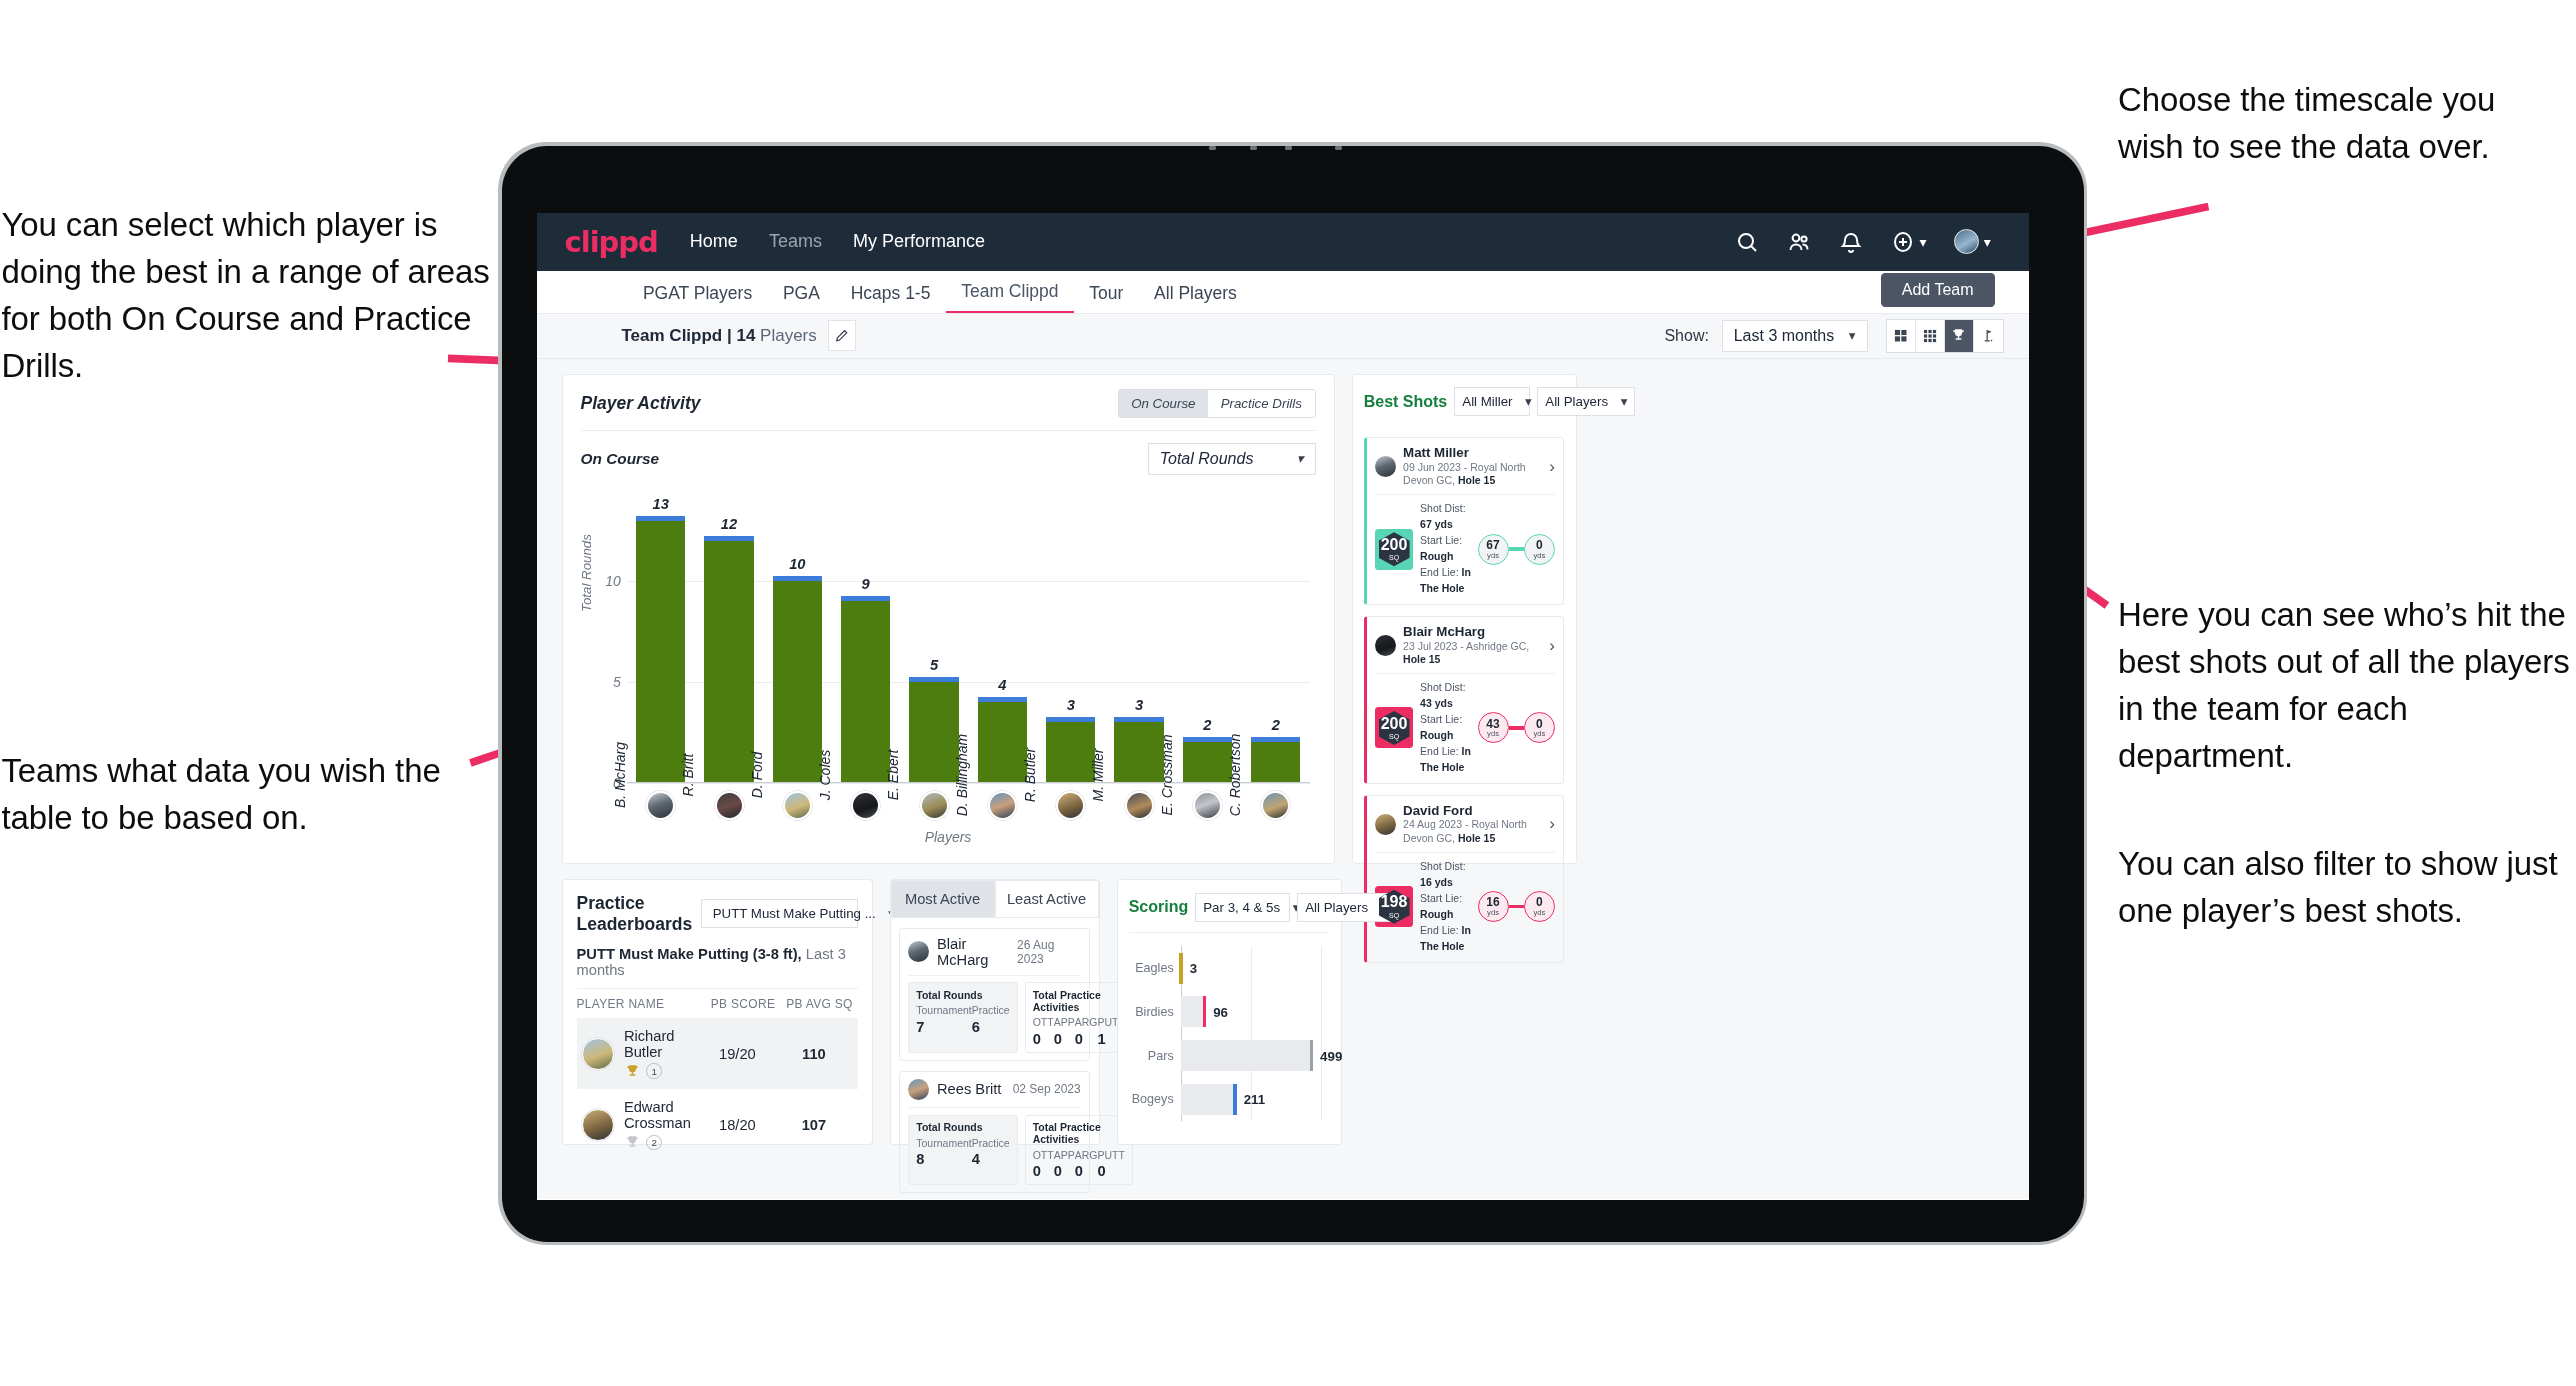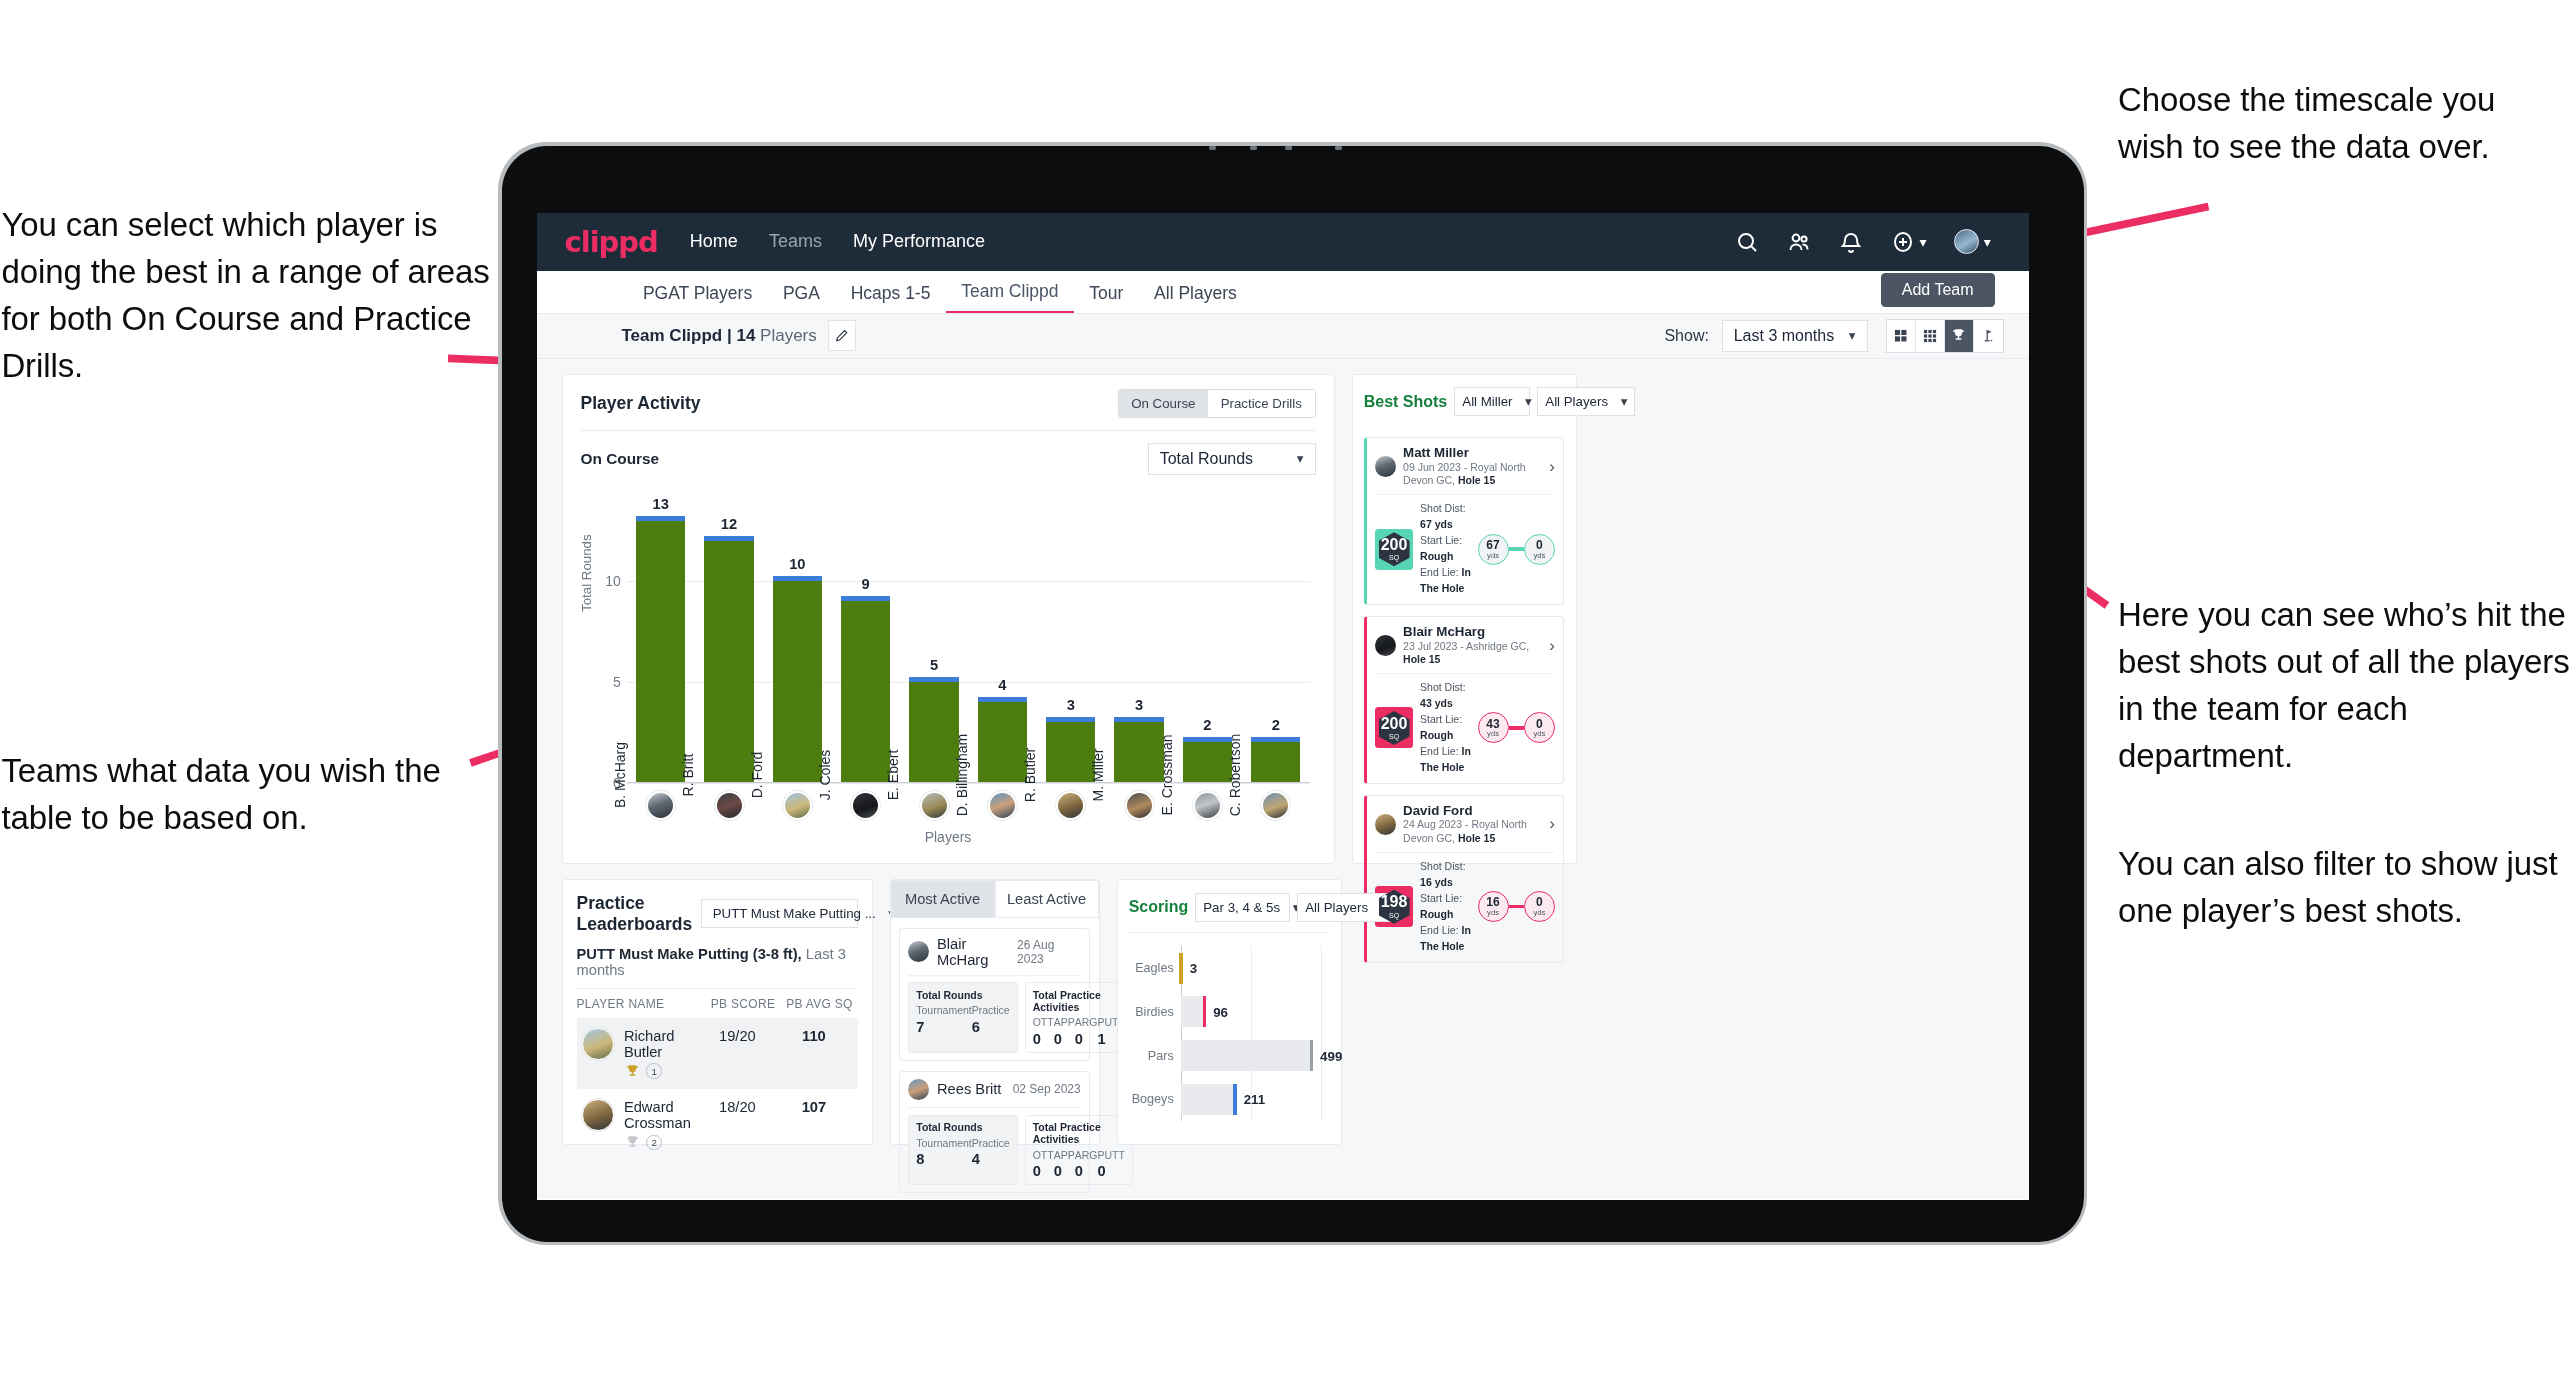--- a/index.html
+++ b/index.html
@@ -130,21 +130,21 @@
   .vbtn { width: 29px; height: 32px; display:flex; align-items:center; justify-content:center; border-right:0.7px solid #e2e6ea; }
   .vbtn:last-child { border-right: none; }
   .vbtn.on { background: #4b5563; }
 
   
   #content { padding: 15.4px 25px 0 25px; background:#f6f7f9; height: calc(100% - 147px); }
   .row1 { display: flex; gap: 17px; }
   .card { background:#ffffff; border:0.7px solid #e6e9ed; border-radius:3.5px; }
 
   
-  #player-activity { width: 773px; height: 490px; padding: 14px 18px 7px 18px; display:flex; flex-direction:column; }
+  #player-activity { width: 773px; height: 490px; padding: 14px 18px 7px 18px; display:flex; flex-direction:column;font-style:italic; }
   .card-head { display:flex; align-items:center; }
   .card-title { font-size: 17.5px; font-weight: 700; color: #1d2633; }
   .seg { display:flex; margin-left:auto; border:0.7px solid #d9dde2; border-radius:2.8px; overflow:hidden; }
   .seg div { font-size: 13.3px; padding: 6.3px 12.6px; color:#3b4452; background:#ffffff; white-space:nowrap; }
   .seg div.on { background:#dfe3e8; }
   .card-rule { height:0.7px; background:#e9ecef; margin: 11.2px 0 0 0; }
   .sub-head { display:flex; align-items:center; margin-top:12.6px; }
   .sub-title { font-size:15.4px; font-weight:700; color:#1d2633; }
   #totalrounds-select { margin-left:auto; width: 168px; }
 
@@ -225,21 +225,21 @@
   .pl-head { display:flex; align-items:center; }
   #putt-select { margin-left:auto; width:157px; height:29px; font-size:13.3px; }
   .pl-sub { font-size:14.7px; margin-top:11.2px; color:#1d2633; }
   .pl-sub b { font-weight:700; }
   .pl-sub span { color:#6f7884; }
   .pl-rule { height:0.7px; background:#eceef1; margin-top:9.8px; }
   .pl-cols { display:flex; padding:8.4px 0 7px 0; font-size:12px; color:#6f7884; letter-spacing:0.3px; }
   .pl-c1 { flex:1; }
   .pl-c2 { width:77px; text-align:center; }
   .pl-c3 { width:76px; text-align:center; }
-  .pl-row { display:flex; padding:9.8px 5.6px; }
+  .pl-row { display:flex; align-items:center; padding:9.8px 5.6px; }
   .pl-row.hl { background:#f1f2f4; }
   .pl-av { width:32px; height:32px; border-radius:50%; border:1.4px solid #fff; box-shadow:0 0 0 0.7px #dcdfe3; flex:0 0 32px; }
   .pl-nm { margin-left:9.8px; flex:1; }
   .pl-nm .n { font-size:14.7px; color:#1d2633; }
   .pl-badges { display:flex; align-items:center; gap:5.6px; margin-top:2.8px; }
   .rankdot { width:15.4px; height:15.4px; border-radius:50%; border:0.7px solid #b9bec6; font-size:9.8px; display:flex; align-items:center; justify-content:center; color:#3b4452; }
   .pl-v2 { width:77px; text-align:center; font-size:14.7px; color:#1d2633; }
   .pl-v3 { width:76px; text-align:center; font-size:14.7px; font-weight:700; color:#1d2633; }
 
   

